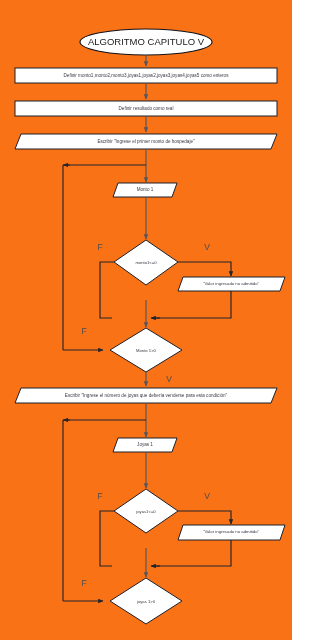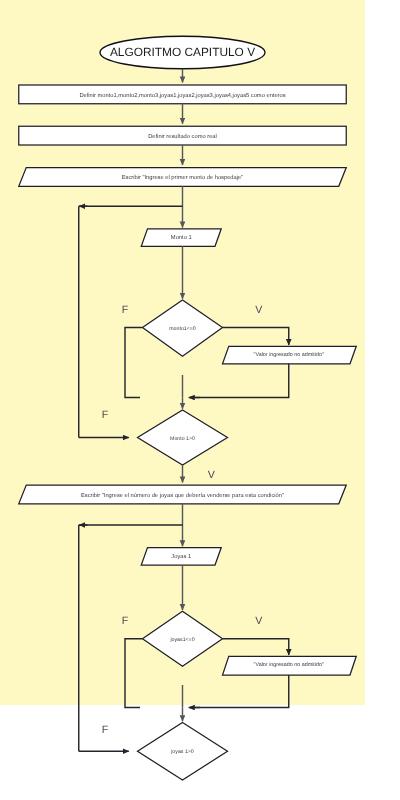--- a/index.html
+++ b/index.html
@@ -9,22 +9,22 @@
   }
   body {
     width: 292px;
     height: 640px;
     overflow: hidden;
     font-family: "Liberation Sans", sans-serif;
   }
   #flowchart-canvas {
     position: relative;
     width: 292px;
-    height: 564px;
-    background: #fef9c3;
+    height: 640px;
+    background: #f97316;
     text-align: center;
   }
   #flow-svg {
     position: absolute;
     top: 0;
     left: 0;
     width: 292px;
     height: 640px;
   }
   .shape-text {

